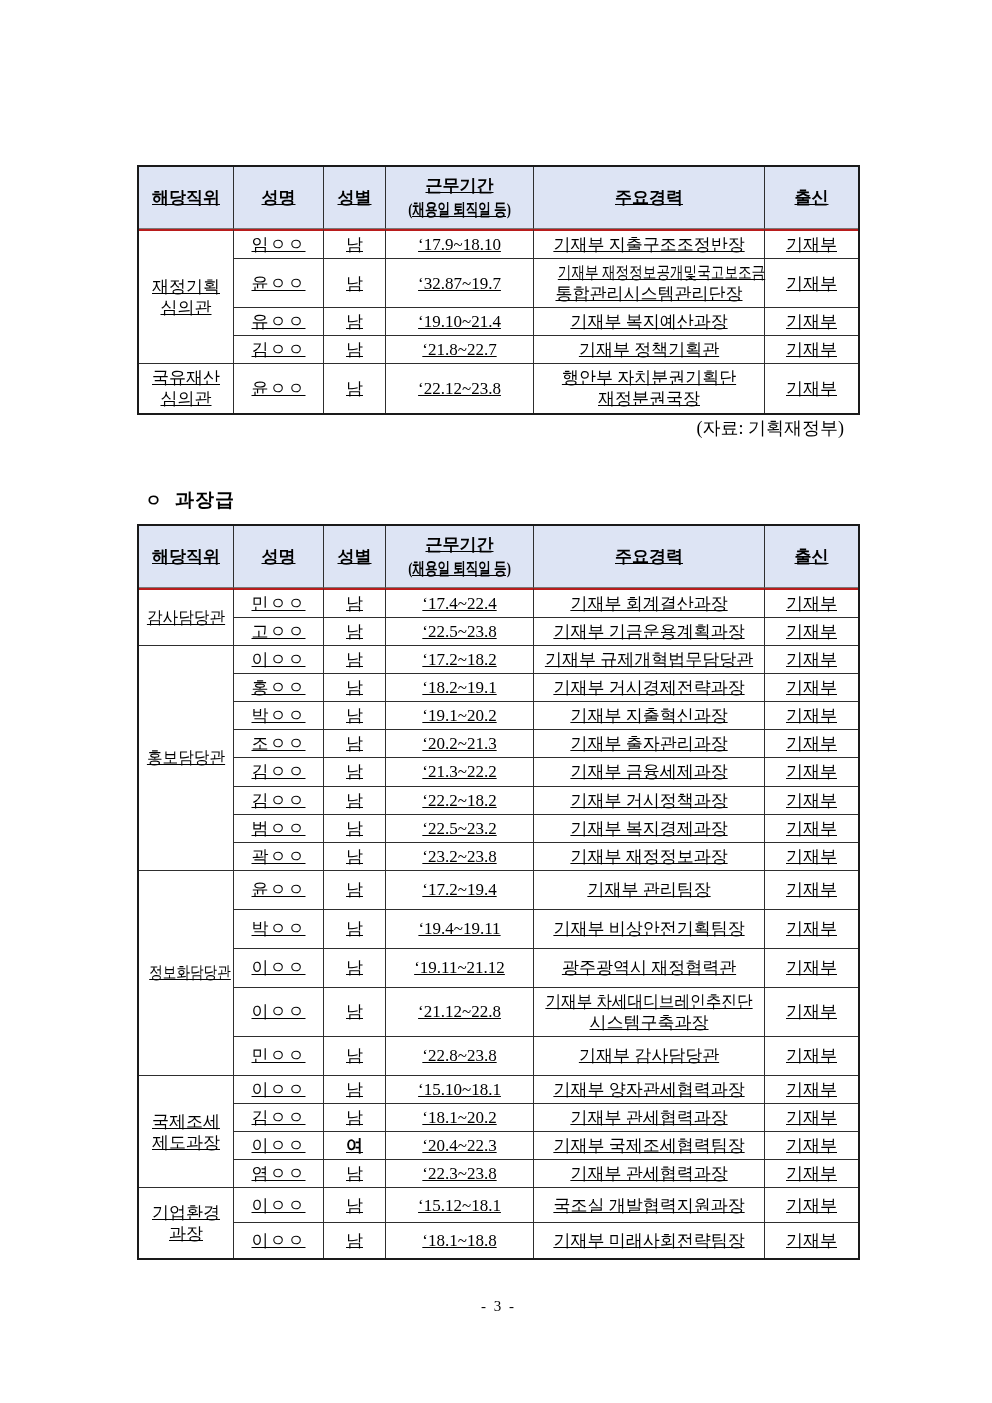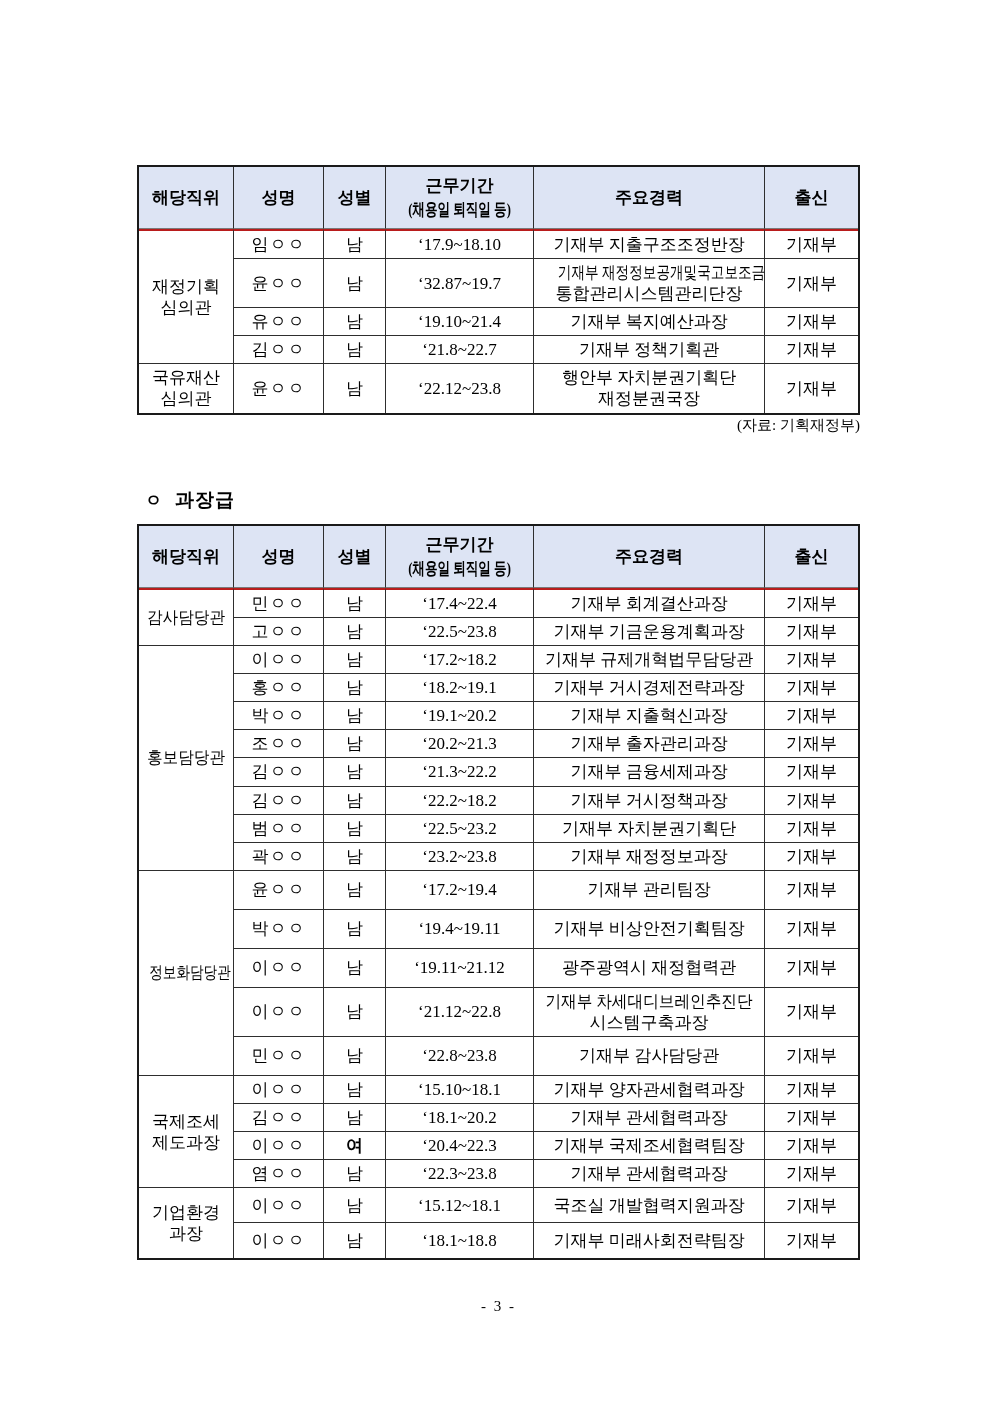--- a/index.html
+++ b/index.html
@@ -18,20 +18,21 @@
 
   
   table.doc-table {
     position: absolute;
     left: 0;
     width: 723px;
     border-collapse: separate;
     border-spacing: 0;
     border: 2px solid #1a1a1a;
     table-layout: fixed;
+    text-decoration: underline;
   }
   #table1 { top: 165px; }
   #table2 { top: 524px; }
 
   col.c-pos    { width: 95px; }
   col.c-name   { width: 90px; }
   col.c-gender { width: 62px; }
   col.c-period { width: 148px; }
   col.c-career { width: 231px; }
   col.c-origin { width: 93px; }
@@ -74,22 +75,22 @@
   .sqz-mild   { transform: scaleX(0.92); transform-origin: center; }
   .sqz-strong { transform: scaleX(0.80); transform-origin: center; }
 
   
   #table2 tbody:nth-of-type(3) td { height: 39px; }
   #table2 tbody:nth-of-type(5) td { height: 35px; margin-top: 12px; }
 
   
   .source-note {
     position: absolute;
-    top: 416px; right: 0;
-    font-size: 15px;
+    top: 416px; right: 16px;
+    font-size: 18px;
   }
   .section-heading {
     position: absolute;
     top: 487px; left: 8px;
     font-size: 19px;
     font-weight: bold;
     letter-spacing: 1px;
   }
   .section-heading .bullet { margin-right: 12px; font-size: 17px; }
   .page-number {
@@ -316,21 +317,21 @@
           <td class="career-cell">
             <div>기재부 거시정책과장</div>
           </td>
           <td class="origin-cell">기재부</td>
         </tr>
         <tr>
           <td class="name-cell">범ㅇㅇ</td>
           <td class="gender-cell">남</td>
           <td class="period-cell">‘22.5~23.2</td>
           <td class="career-cell">
-            <div>기재부 자치분권기획단</div>
+            <div>기재부 복지경제과장</div>
           </td>
           <td class="origin-cell">기재부</td>
         </tr>
         <tr>
           <td class="name-cell">곽ㅇㅇ</td>
           <td class="gender-cell">남</td>
           <td class="period-cell">‘23.2~23.8</td>
           <td class="career-cell">
             <div>기재부 재정정보과장</div>
           </td>

